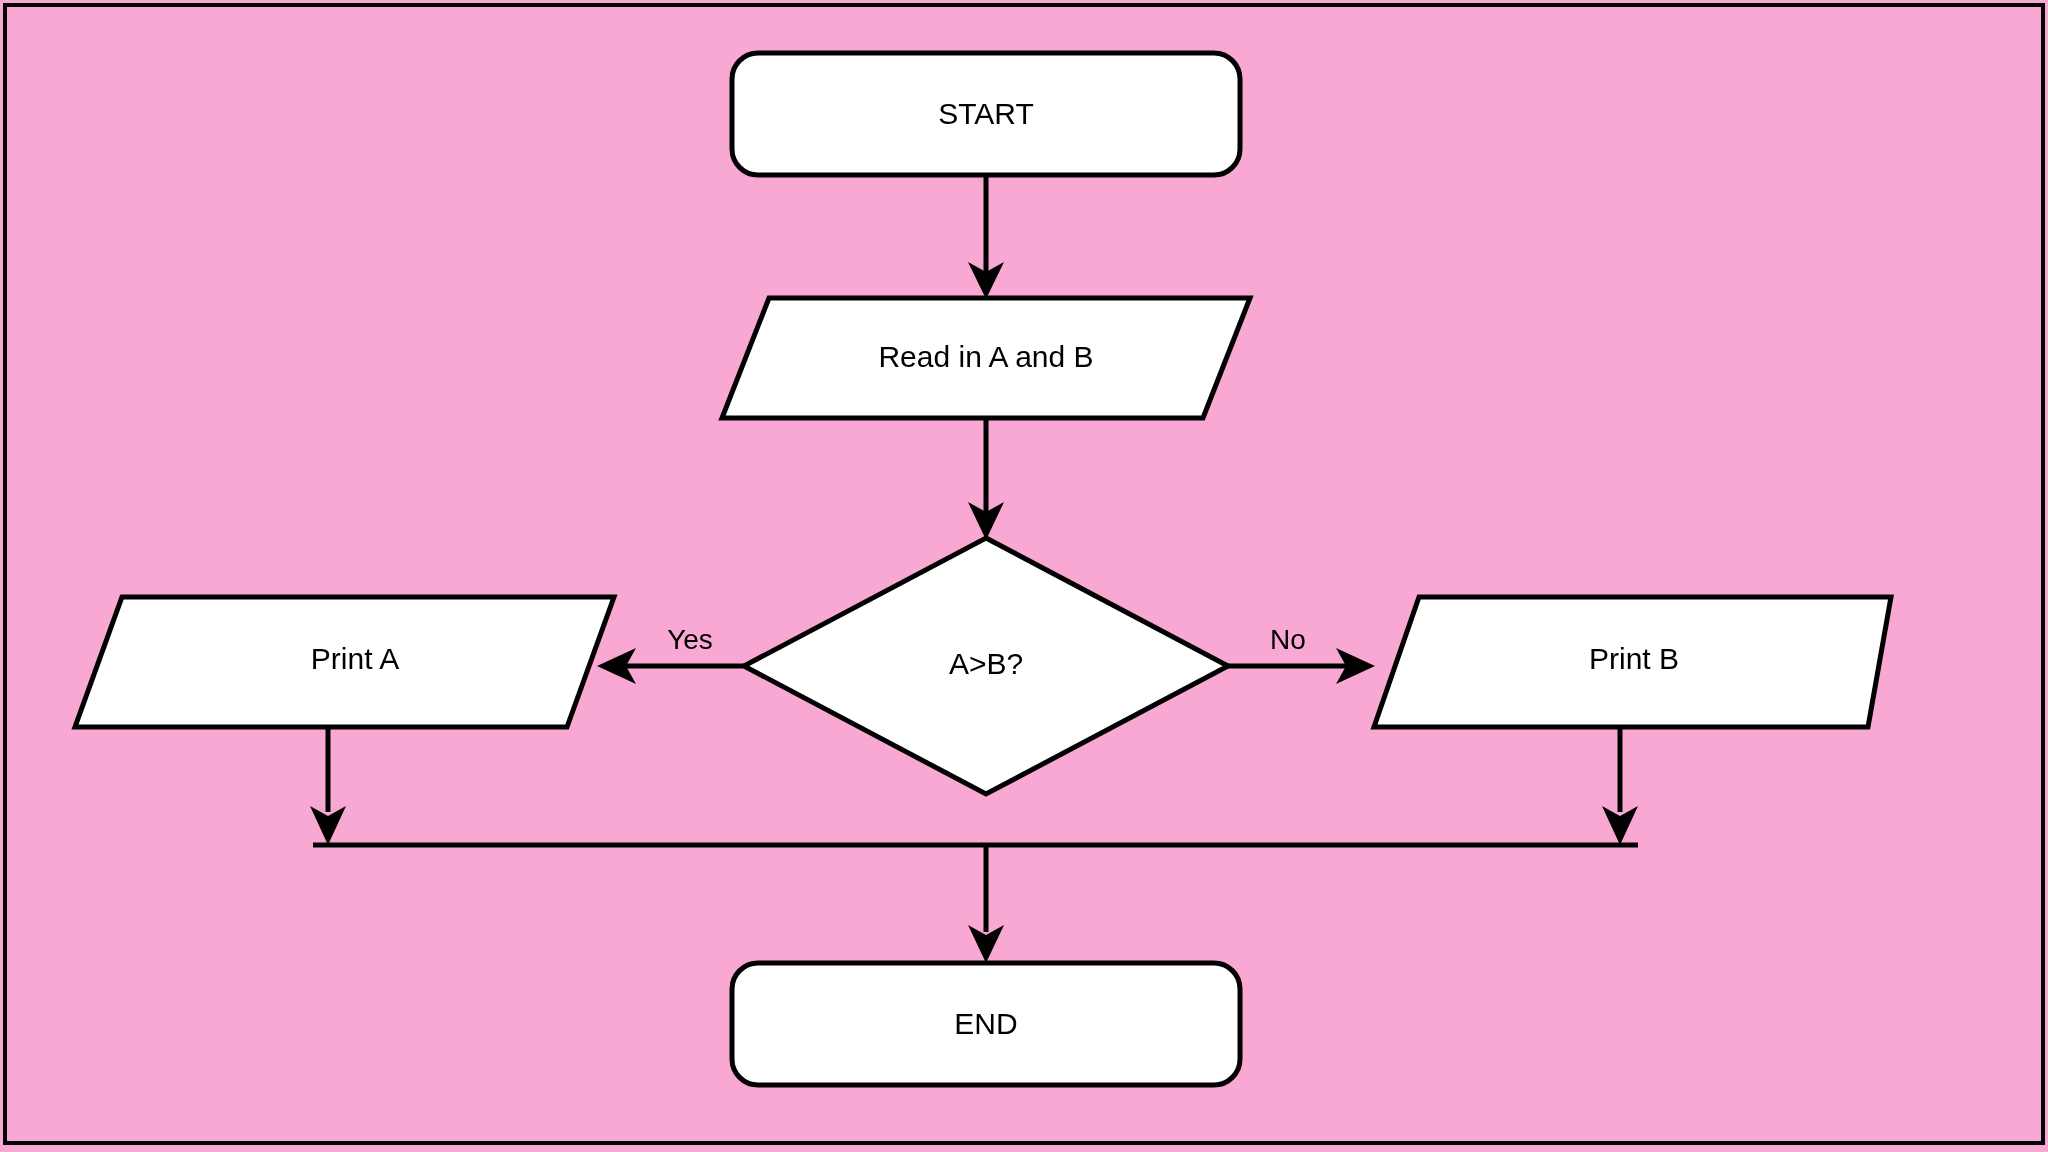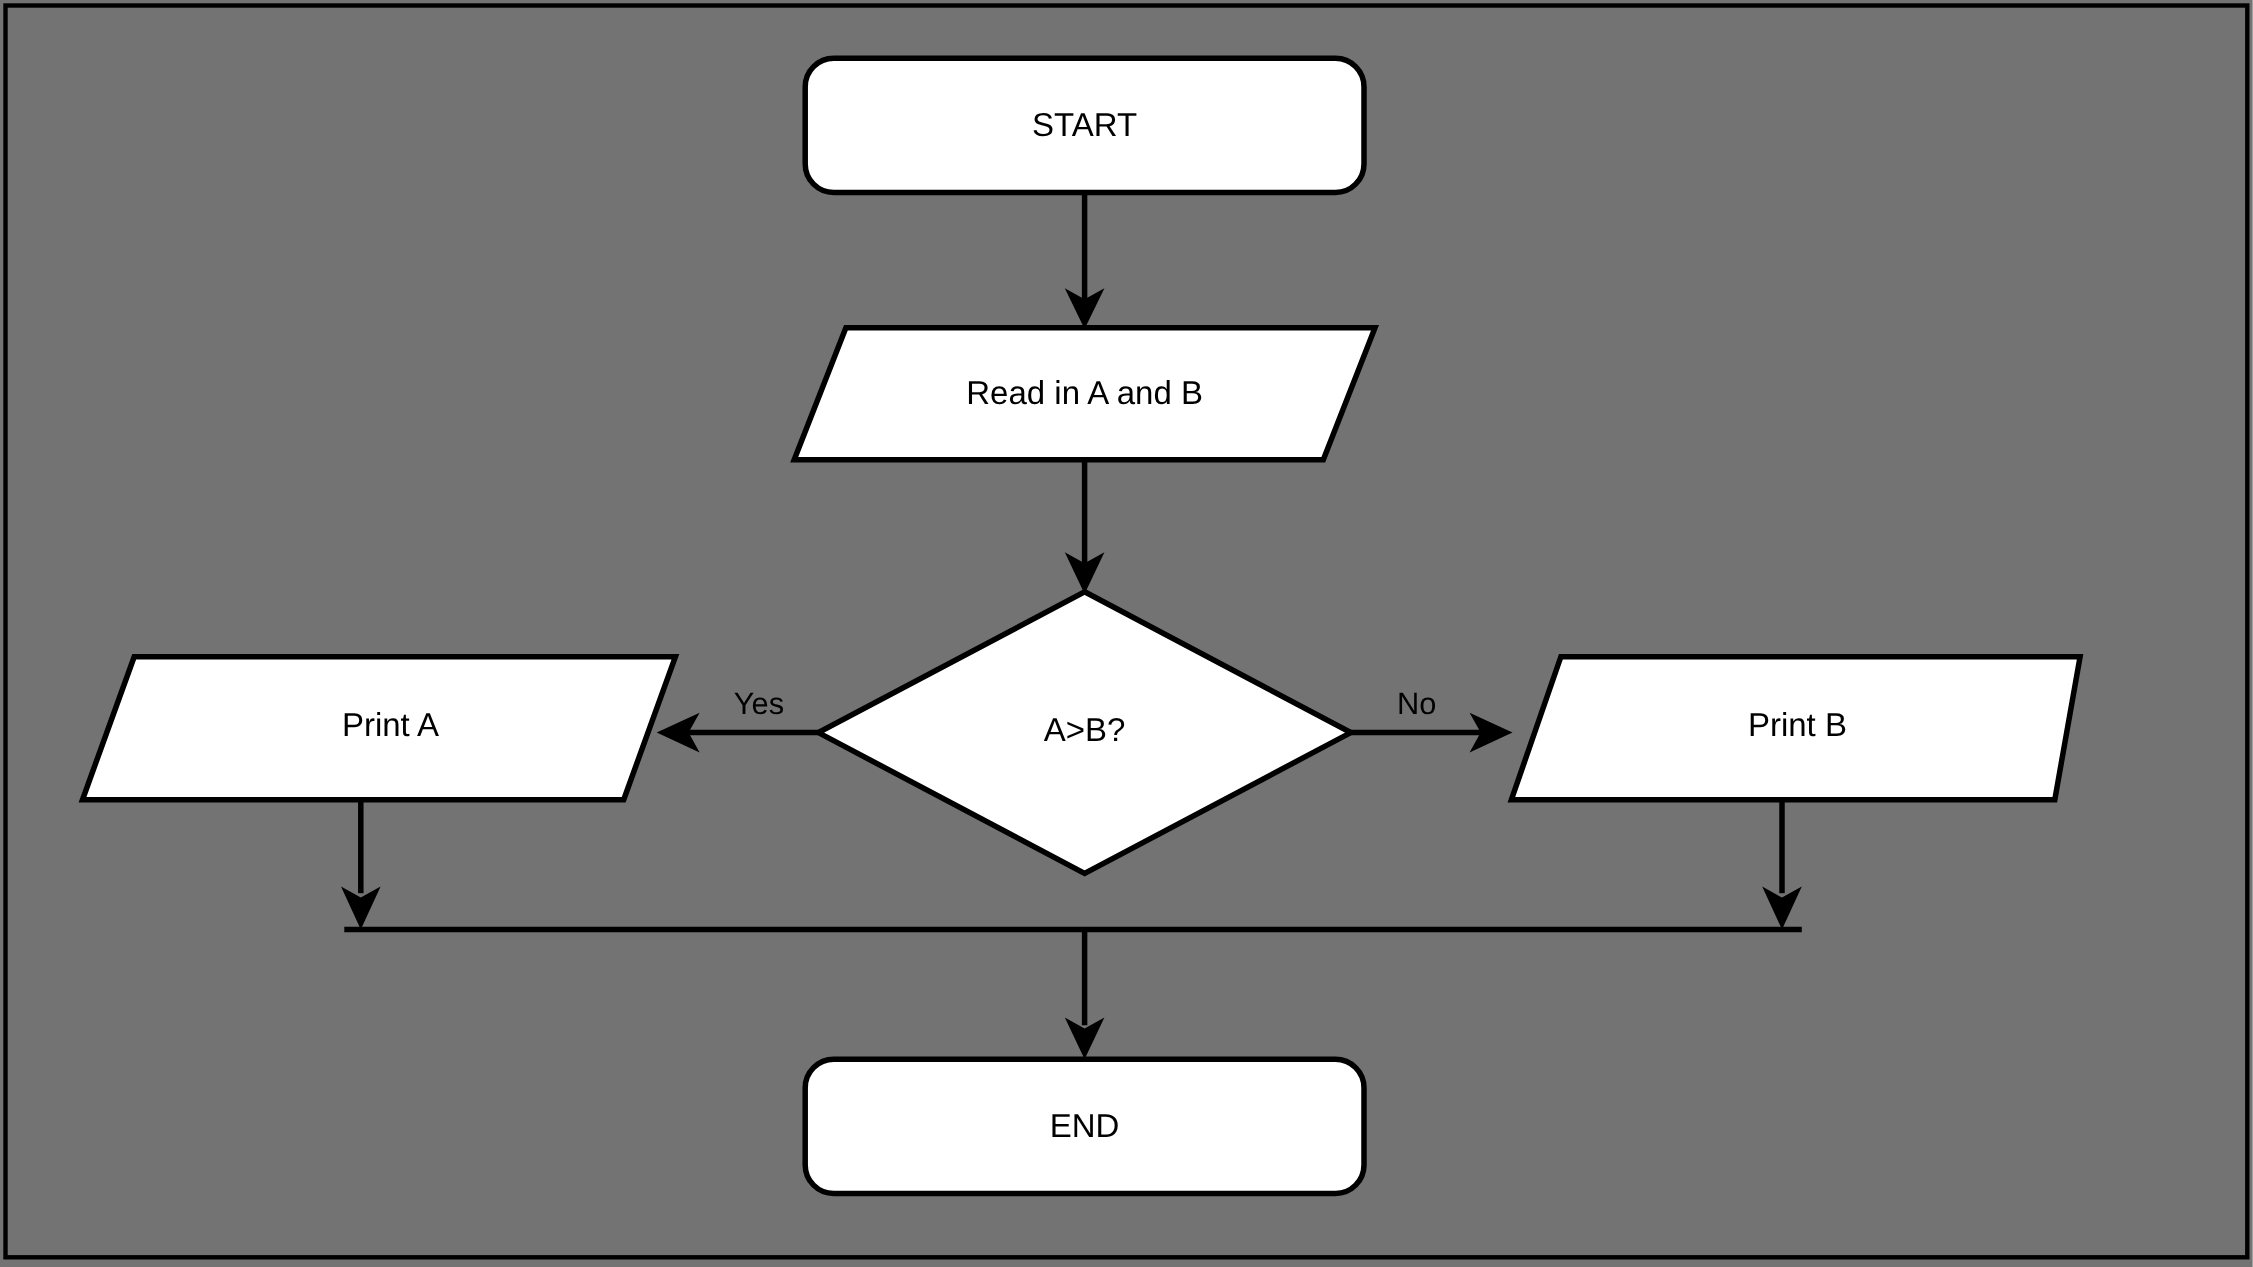--- a/index.html
+++ b/index.html
@@ -11,21 +11,21 @@
   body {
     width: 2048px;
     height: 1152px;
     font-family: "Liberation Sans", sans-serif;
     overflow: hidden;
   }
   #canvas {
     position: relative;
     width: 2048px;
     height: 1152px;
-    background: #737373;
+    background: #f9a8d4;
   }
   #flow-svg {
     position: absolute;
     top: 0;
     left: 0;
     width: 2048px;
     height: 1152px;
     display: block;
   }
   .node-text {

